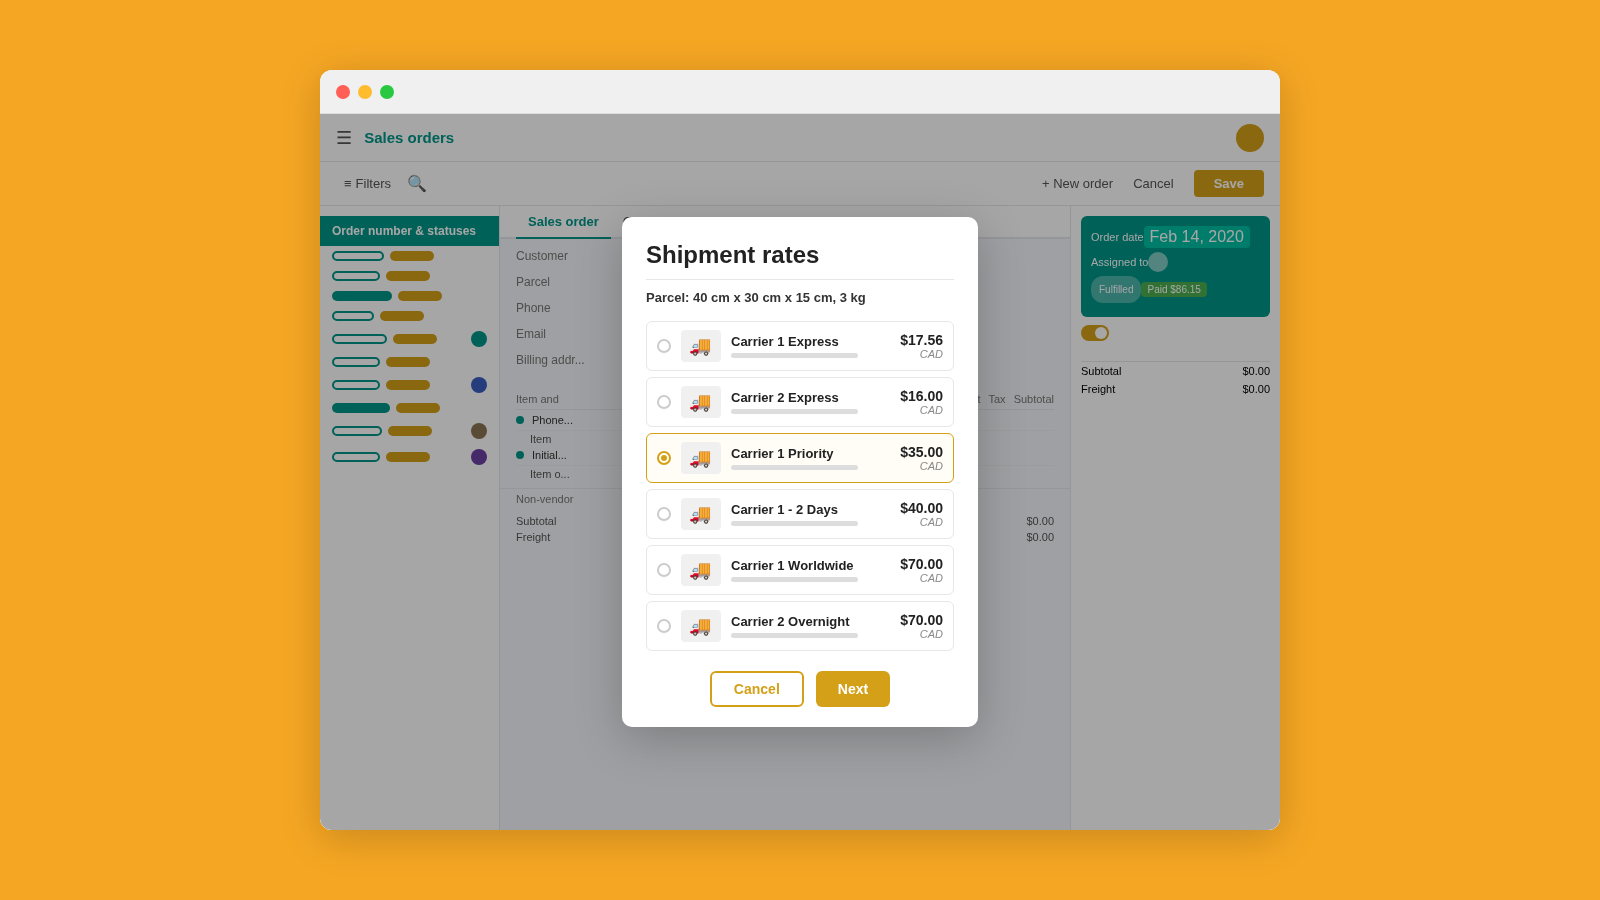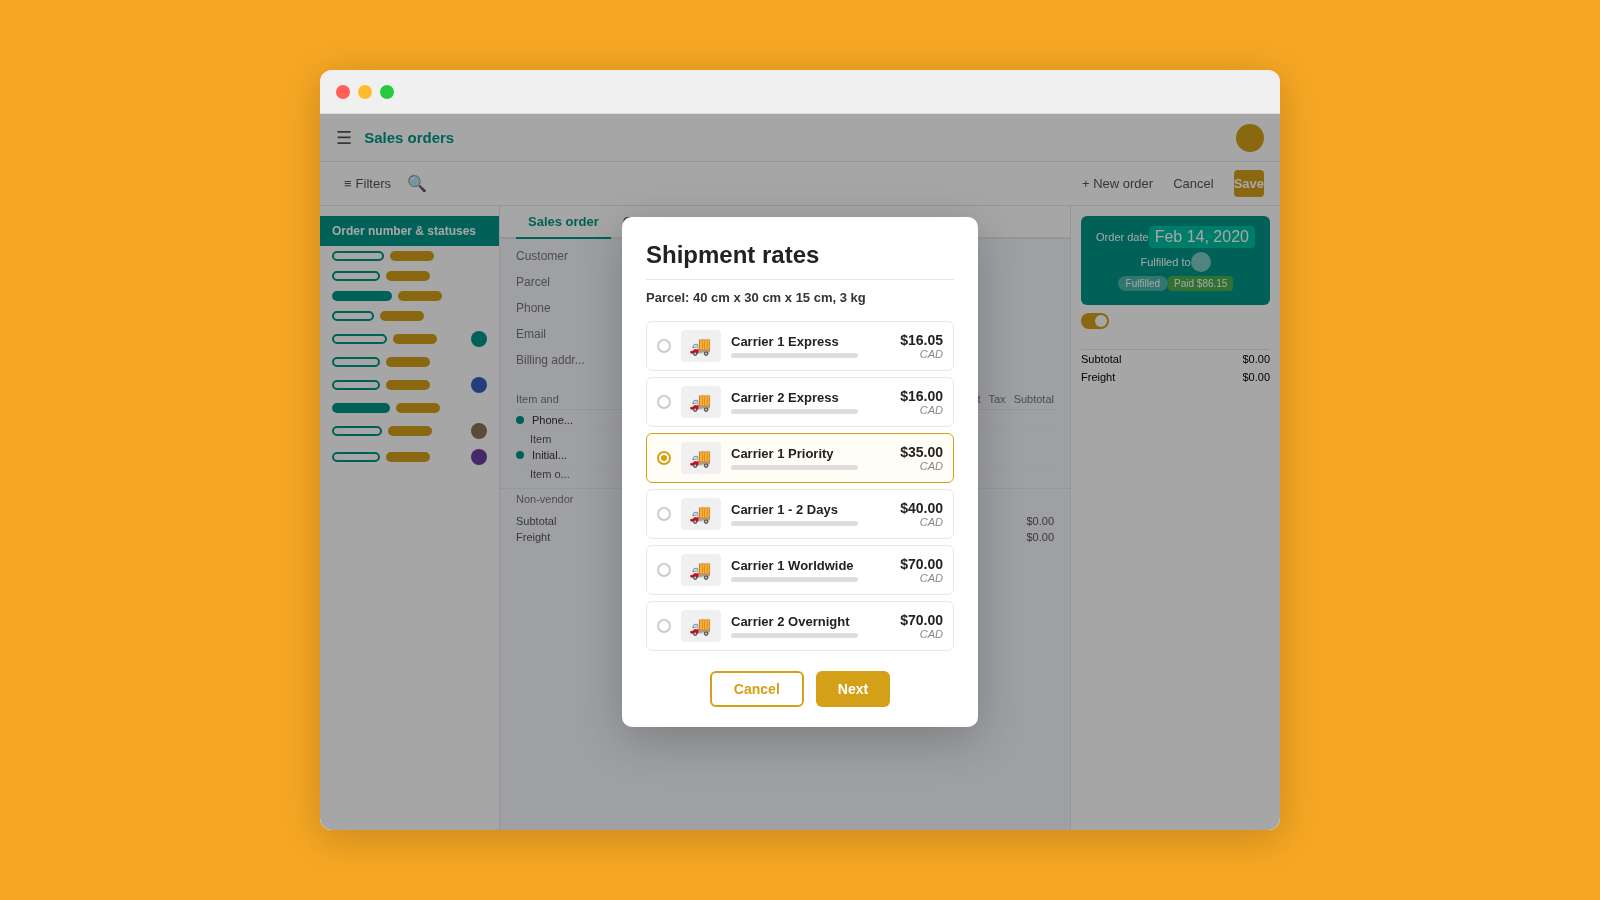--- a/index.html
+++ b/index.html
@@ -96,21 +96,21 @@
       font-size: 13px; color: #555; background: none; border: none; cursor: pointer;
     }
     .cancel-btn-top {
       font-size: 13px; color: #555; background: none; border: none; cursor: pointer;
       padding: 6px 12px;
     }
     .save-btn-top {
       font-size: 13px; color: #fff;
       background: #d4a017;
       border: none; border-radius: 4px; cursor: pointer;
-      padding: 6px 0; font-weight: 600;
+      padding: 6px 20px; font-weight: 600;
     }
 
     
     .main-content {
       flex: 1;
       display: flex;
       overflow: hidden;
       position: relative;
     }
 
@@ -157,34 +157,34 @@
       padding: 10px;
       flex-shrink: 0;
     }
     .order-info-card {
       background: #009688;
       border-radius: 6px;
       padding: 10px;
       color: #fff;
       font-size: 11px;
     }
-    .order-info-row { display: flex; align-items: center; justify-content: center; margin-bottom: 4px; }
+    .order-info-row { display: flex; align-items: center; justify-content: flex-start; margin-bottom: 4px; }
     .order-date-val {
       background: #00bfa5;
       border-radius: 4px;
       padding: 2px 6px;
       font-size: 16px;
     }
     .avatar-circle {
       width: 20px; height: 20px; border-radius: 50%;
       background: #80cbc4; display: inline-block;
     }
     .badge-fulfilled {
       background: rgba(255,255,255,0.3);
-      border-radius: 12px; padding: 2px 8px; font-size: 10px;
+      border-radius: 12px; padding: 8px 8px; font-size: 10px;
     }
     .badge-paid {
       background: #4CAF50; border-radius: 4px; padding: 2px 6px; font-size: 10px;
     }
     .toggle {
       width: 28px; height: 16px; border-radius: 8px; background: #d4a017;
       position: relative; display: inline-block; margin: 8px 0;
     }
     .toggle::after {
       content: ''; position: absolute; right: 2px; top: 2px;
@@ -476,21 +476,21 @@
         </div>
       </div>
 
       <div class="right-panel">
         <div class="order-info-card">
           <div class="order-info-row">
             <span>Order date</span>
             <span class="order-date-val">Feb 14, 2020</span>
           </div>
           <div class="order-info-row">
-            <span>Fulfilled to</span>
+            <span>Assigned to</span>
             <span class="avatar-circle"></span>
           </div>
           <div class="order-info-row">
             <span class="badge-fulfilled">Fulfilled</span>
             <span class="badge-paid">
               <span>Paid</span>&nbsp;<span>$86.15</span>
             </span>
           </div>
         </div>
 
@@ -525,21 +525,21 @@
         <div class="rate-list">
 
           <div class="rate-item">
             <div class="rate-radio"></div>
             <div class="carrier-icon">🚚</div>
             <div class="rate-details">
               <div class="rate-name">Carrier 1 Express</div>
               <div class="rate-bar"></div>
             </div>
             <div class="rate-price-col">
-              <div class="rate-price">$16.05</div>
+              <div class="rate-price">$17.56</div>
               <div class="rate-currency">CAD</div>
             </div>
           </div>
 
           <div class="rate-item">
             <div class="rate-radio"></div>
             <div class="carrier-icon">🚚</div>
             <div class="rate-details">
               <div class="rate-name">Carrier 2 Express</div>
               <div class="rate-bar"></div>

